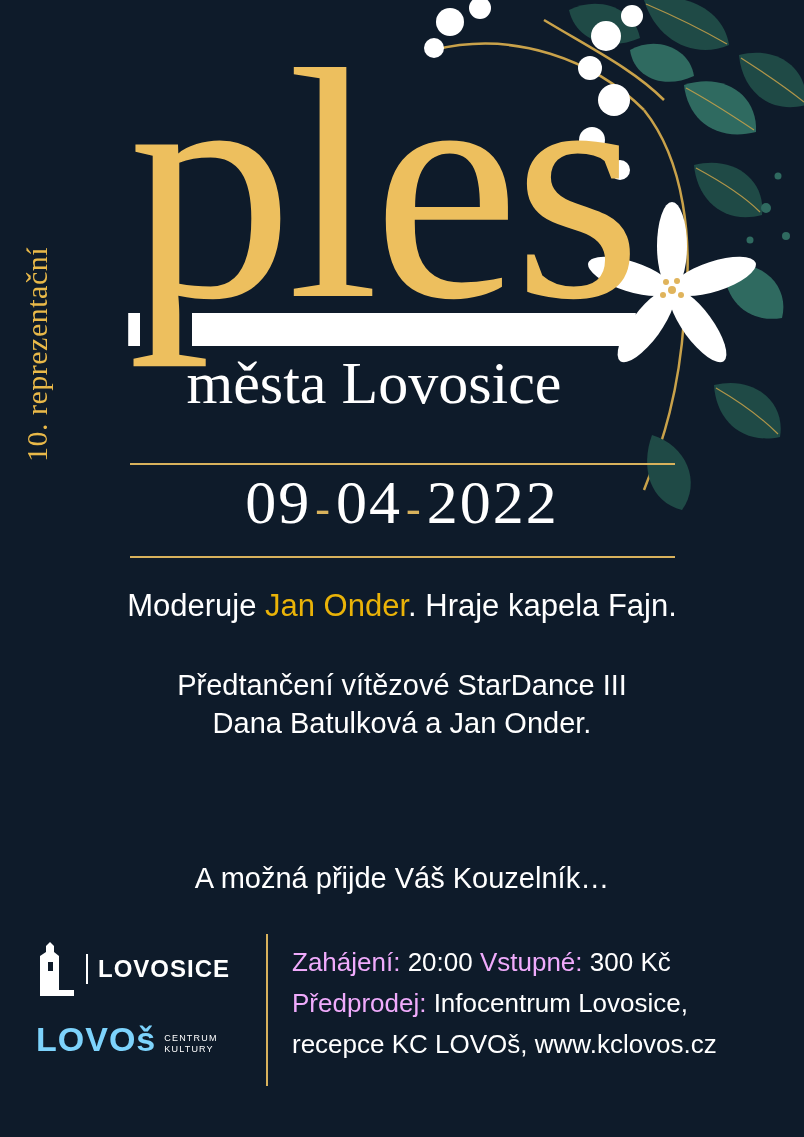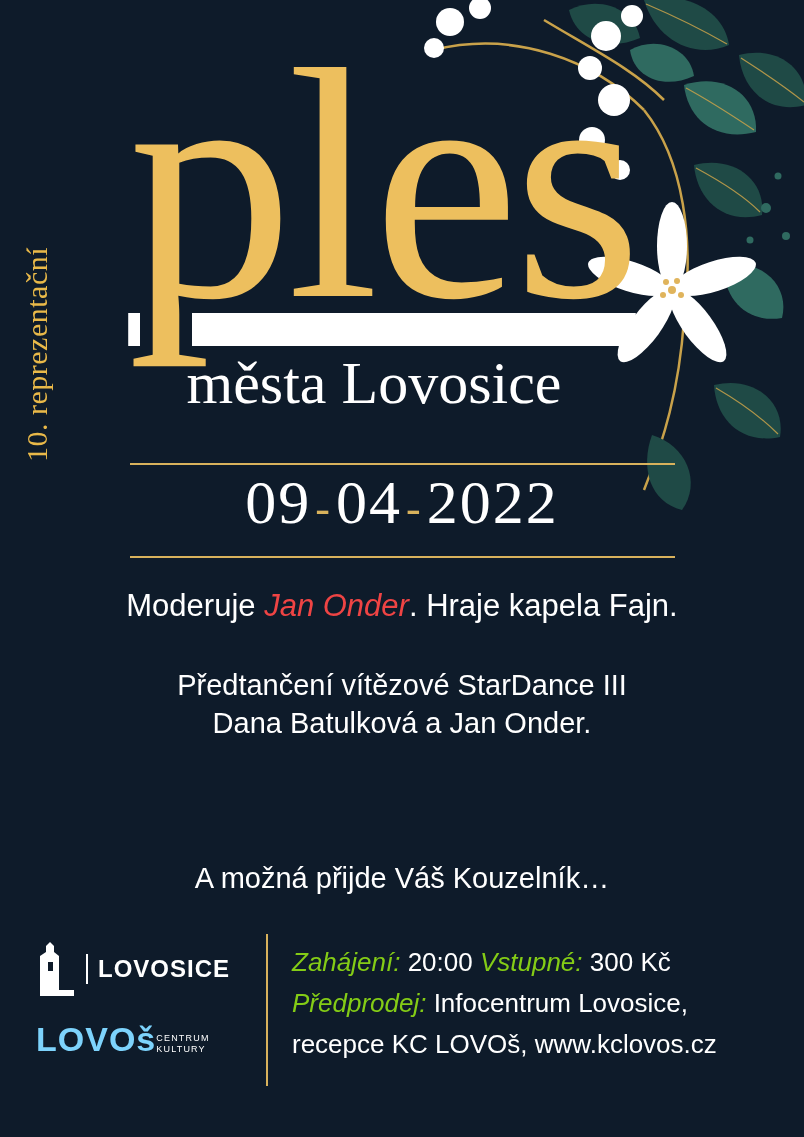--- a/index.html
+++ b/index.html
@@ -121,21 +121,21 @@
     width: 804px;
     text-align: center;
     font-family: "Liberation Sans", sans-serif;
     color: #ffffff;
     font-weight: 300;
   }
   .line-host {
     top: 588px;
     font-size: 31px;
   }
-  .line-host .accent { color: #ef4444; font-style: italic; }
+  .line-host .accent { color: #eab308; }
 
   .line-dance {
     top: 666px;
     font-size: 29px;
     line-height: 38px;
   }
   .line-perks {
     top: 785px;
     font-size: 29px;
     letter-spacing: 0.3px;
@@ -194,20 +194,21 @@
     align-items: flex-end;
   }
   .logo-kc-main {
     font-family: "Liberation Sans", sans-serif;
     font-weight: bold;
     font-size: 34px;
     letter-spacing: 1px;
     color: #7dd3fc;
   }
   .logo-kc-sub {
+    margin-left: 8px;
     margin-bottom: 4px;
     font-size: 9px;
     line-height: 11px;
     letter-spacing: 1.2px;
     color: #ffffff;
     font-family: "Liberation Sans", sans-serif;
   }
   .footer-divider {
     position: absolute;
     left: 266px;
@@ -220,21 +221,21 @@
     position: absolute;
     left: 292px;
     top: 12px;
     width: 490px;
     font-family: "Liberation Sans", sans-serif;
     font-size: 26px;
     line-height: 41px;
     color: #ffffff;
     font-weight: 300;
   }
-  .footer-details .accent { color: #84cc16; font-style: italic; }
+  .footer-details .accent { color: #f0abfc; }
 </style>
 </head>
 <body>
 
 <div class="poster">
 
   <svg class="botanical" viewBox="0 0 420 520" xmlns="http://www.w3.org/2000/svg">
 
     <g stroke="#c9a24a" stroke-width="2.5" fill="none">
       <path d="M40 60 C 120 40, 200 70, 250 120"></path>

